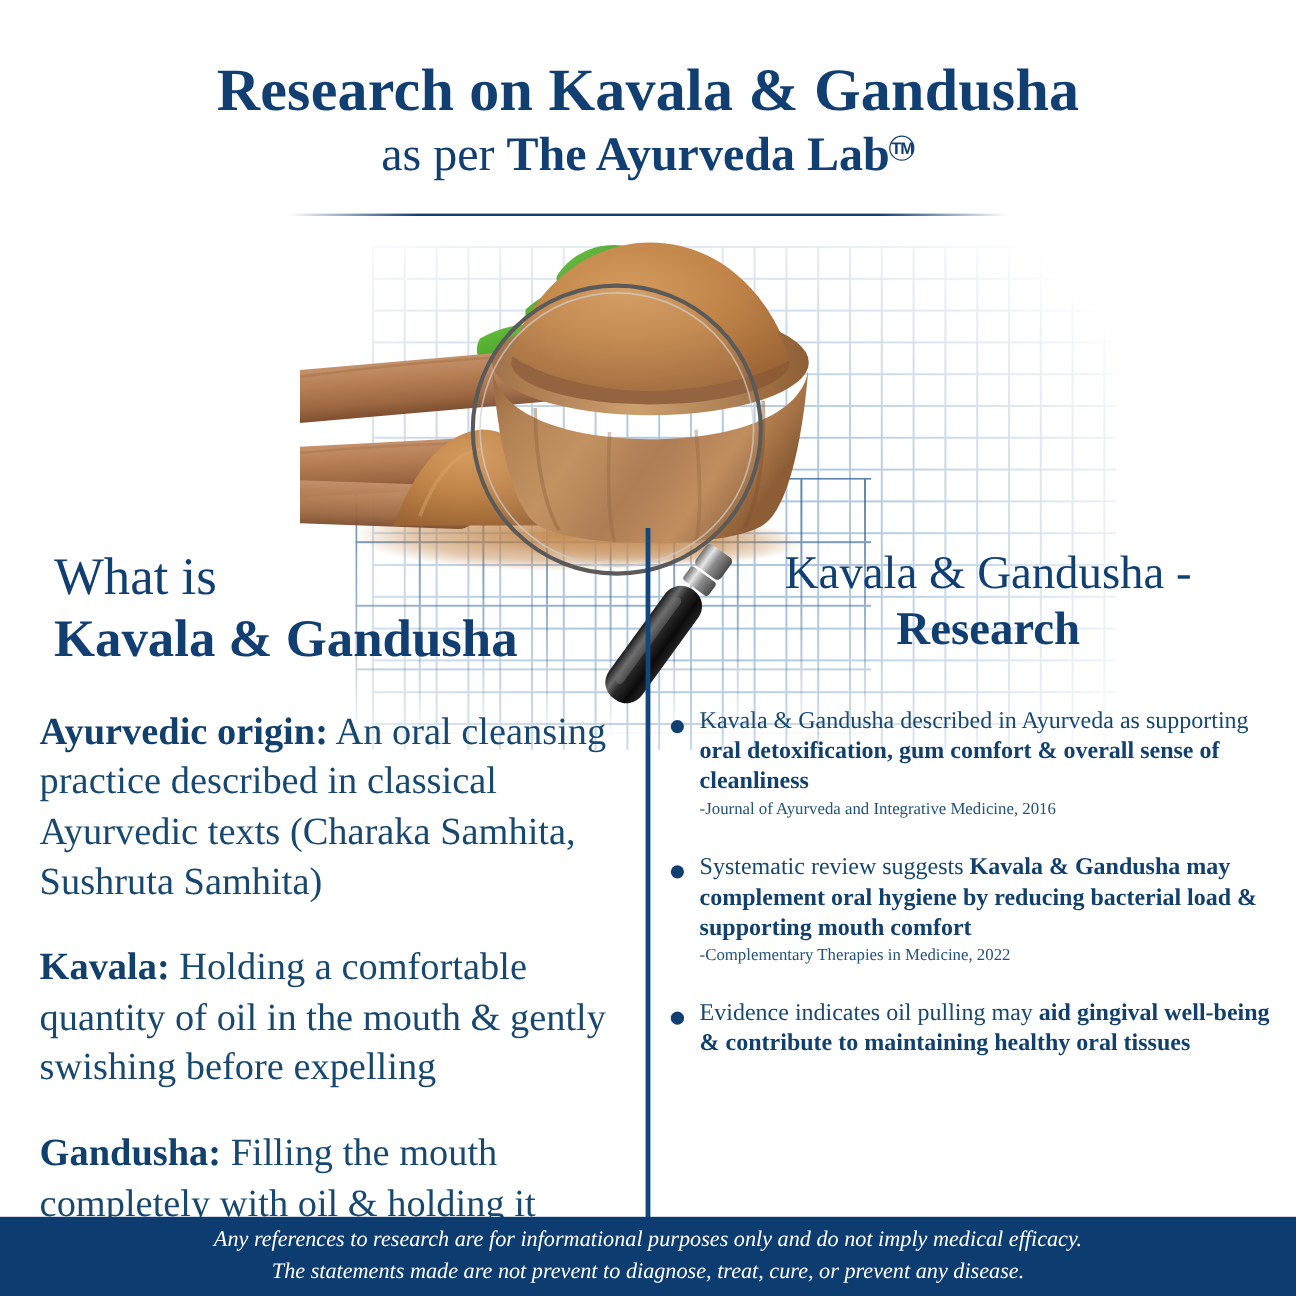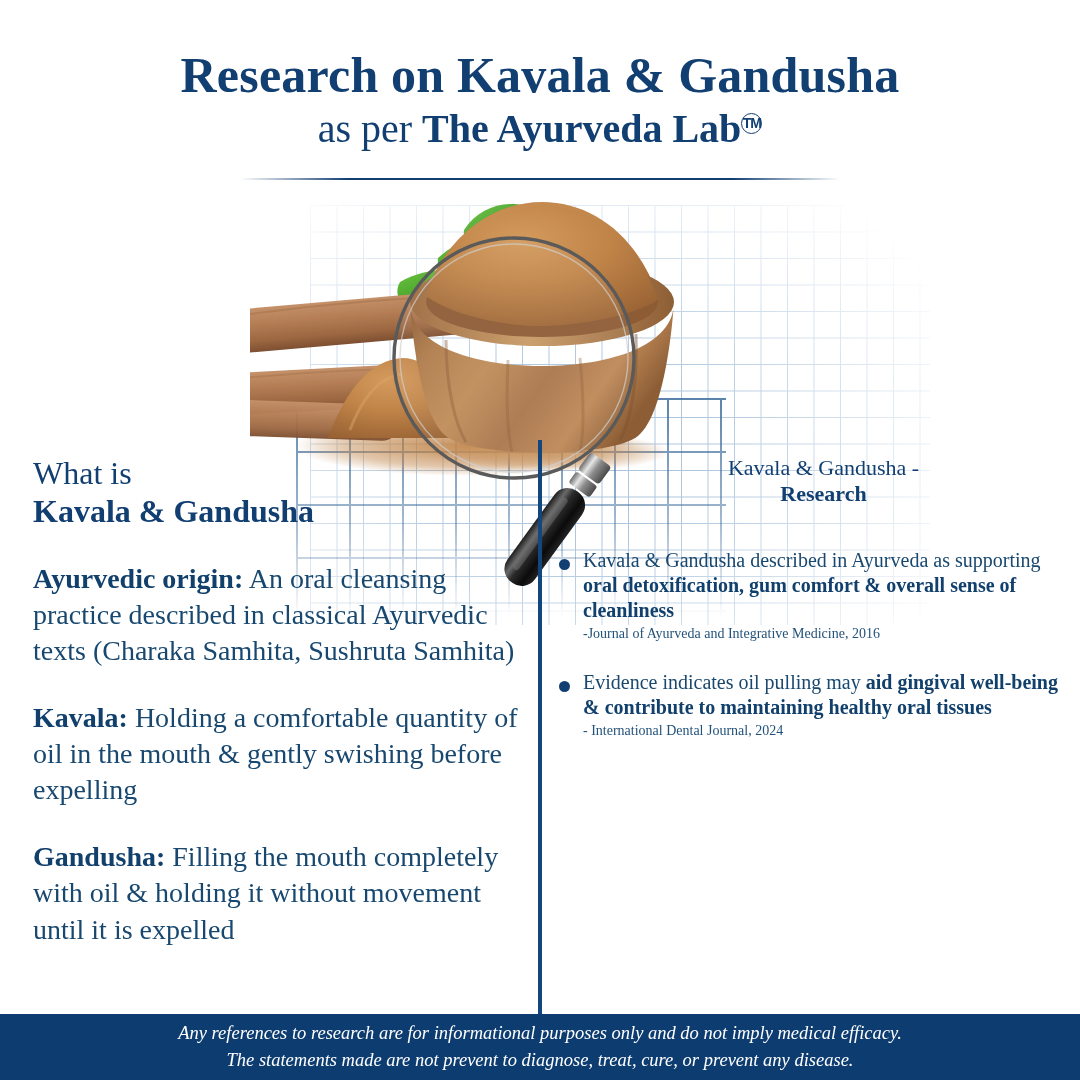--- a/index.html
+++ b/index.html
@@ -63,27 +63,27 @@
   
   .v-divider{
     position:absolute;left:538px;top:440px;width:4px;height:575px;
     background:#12467f;
   }
 
   
   .col-left{position:absolute;left:33px;top:455px;width:490px;color:#13416f;}
   .col-right{position:absolute;left:557px;top:455px;width:505px;color:#13416f;}
 
-  .h-left{font-size:32px;font-weight:400;line-height:1.18;color:#123f72;}
+  .h-left{font-size:44px;font-weight:400;line-height:1.18;color:#123f72;margin-left:12px;}
   .h-left .strong{font-weight:700;}
 
-  .h-right{font-size:22px;font-weight:400;line-height:1.2;color:#123f72;text-align:center;padding-left:28px;}
+  .h-right{font-size:39px;font-weight:400;line-height:1.2;color:#123f72;text-align:center;padding-left:28px;}
   .h-right .strong{font-weight:700;display:block;}
 
-  .para{font-size:28px;line-height:1.30;color:#18486f;margin-top:30px;}
+  .para{font-size:32px;line-height:1.30;color:#18486f;margin-top:30px;}
   .para .lead{font-weight:700;color:#12406d;}
 
   .bullets{margin-top:40px;}
   .bullet{position:relative;padding-left:26px;margin-bottom:26px;}
   .bullet .dot{
     position:absolute;left:2px;top:11px;width:11px;height:11px;
     border-radius:50%;background:#123f72;
   }
   .bullet .btext{font-size:20px;line-height:1.26;color:#18486f;}
   .bullet .btext .strong{font-weight:700;color:#12406d;}
@@ -264,27 +264,33 @@
     <div class="bullets">
 
       <div class="bullet">
         <span class="dot"></span>
         <div class="btext">
           <span>Kavala &amp; Gandusha described in Ayurveda as supporting </span><span class="strong">oral detoxification, gum comfort &amp; overall sense of cleanliness</span>
         </div>
         <div class="cite">-Journal of Ayurveda and Integrative Medicine, 2016</div>
       </div>
 
+      <div class="bullet">
+        <span class="dot"></span>
+        <div class="btext">
+          <span>Systematic review suggests </span><span class="strong">Kavala &amp; Gandusha may complement oral hygiene by reducing bacterial load &amp; supporting mouth comfort</span>
+        </div>
+        <div class="cite">-Complementary Therapies in Medicine, 2022</div>
+      </div>
 
       <div class="bullet">
         <span class="dot"></span>
         <div class="btext">
           <span>Evidence indicates oil pulling may </span><span class="strong">aid gingival well-being &amp; contribute to maintaining healthy oral tissues</span>
         </div>
-        <div class="cite">- International Dental Journal, 2024</div>
       </div>
 
     </div>
   </div>
 
   <div class="footer">
     <div class="footer-line">Any references to research are for informational purposes only and do not imply medical efficacy.</div>
     <div class="footer-line">The statements made are not prevent to diagnose, treat, cure, or prevent any disease.</div>
   </div>
 

